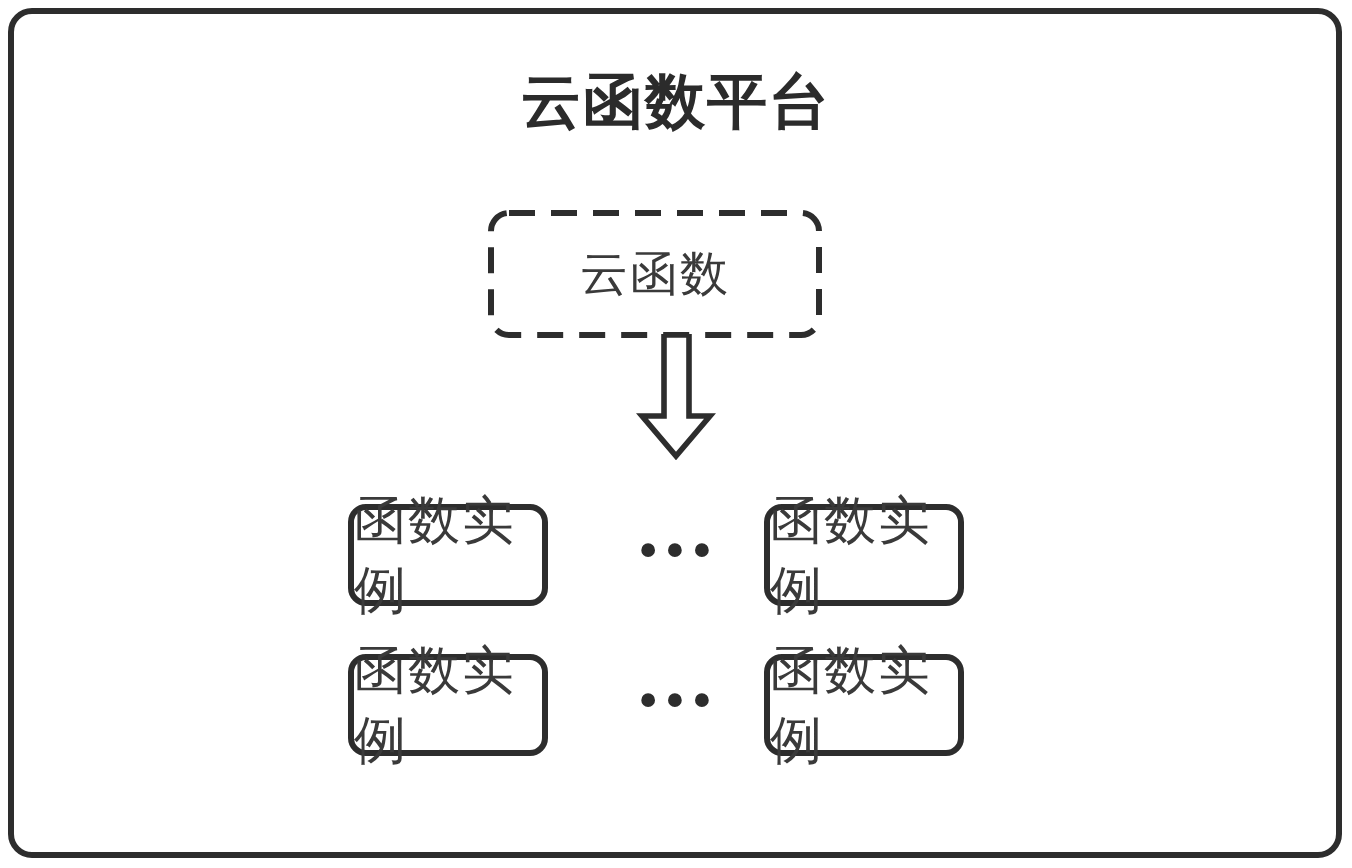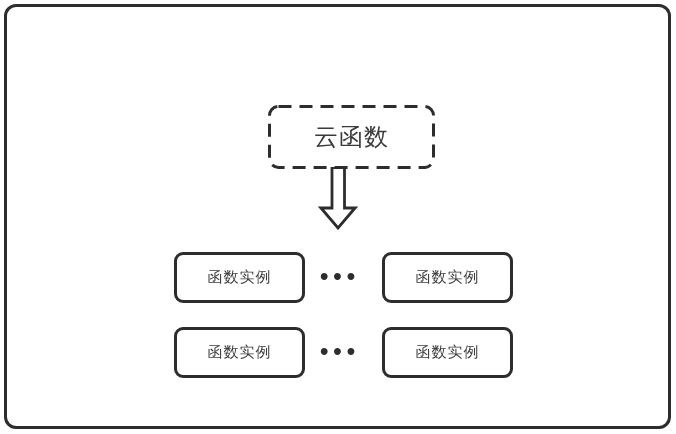--- a/index.html
+++ b/index.html
@@ -24,21 +24,21 @@
     position: absolute;
     left: 0; top: 31px; width: 676px;
     text-align: center;
     font-size: 30px;
     font-weight: 700;
     letter-spacing: 1px;
     color: #2b2b2b;
   }
   .dashed-node {
     position: absolute;
-    left: 268px; top: 105px;
+    left: 244px; top: 105px;
     width: 167px; height: 64px; text-decoration: underline;
   }
   .dashed-node svg {
     position: absolute; left: 0; top: 0;
     display: block;
   }
   .dashed-node .node-label {
     position: absolute; left: 0; top: 0;
     width: 100%; height: 100%;
     display: flex; align-items: center; justify-content: center;
@@ -46,26 +46,26 @@
     color: #3a3a3a;
     letter-spacing: 1px;
   }
   .arrow {
     position: absolute;
     left: 318px; top: 167px;
     display: block;
   }
   .inst-box {
     position: absolute;
-    width: 131px; height: 51px;
+    width: 100px; height: 51px;
     border: 3px solid #2d2d2d;
     border-radius: 9px;
     background: #ffffff;
     display: flex; align-items: center; justify-content: center;
-    font-size: 15px;
+    font-size: 26px;
     color: #3a3a3a;
     letter-spacing: 1px;
   }
   .box-r1-left  { left: 174px; top: 252px; }
   .box-r1-right { left: 382px; top: 252px; }
   .box-r2-left  { left: 174px; top: 327px; }
   .box-r2-right { left: 382px; top: 327px; }
   .dots {
     position: absolute;
     left: 293px; width: 89px; height: 51px;
@@ -86,20 +86,21 @@
     letter-spacing: 0.5px;
   }
 </style>
 </head>
 <body>
 
 <div class="canvas">
 
   <div class="frame"></div>
 
+  <div class="title">云函数平台</div>
 
   <div class="dashed-node">
     <svg width="167" height="64" viewBox="0 0 167 64">
       <rect x="1.5" y="1.5" width="164" height="61" rx="9" ry="9" fill="#ffffff" stroke="#2d2d2d" stroke-width="3" stroke-dasharray="13 8"></rect>
     </svg>
     <span class="node-label">云函数</span>
   </div>
 
   <svg class="arrow" width="40" height="63" viewBox="0 0 40 63">
     <path d="M 14 0.5 L 26.5 0.5 L 26.5 41 L 37 41 L 20 61 L 3 41 L 14 41 Z" fill="#ffffff" stroke="#2d2d2d" stroke-width="2.8" stroke-linejoin="miter"></path>

